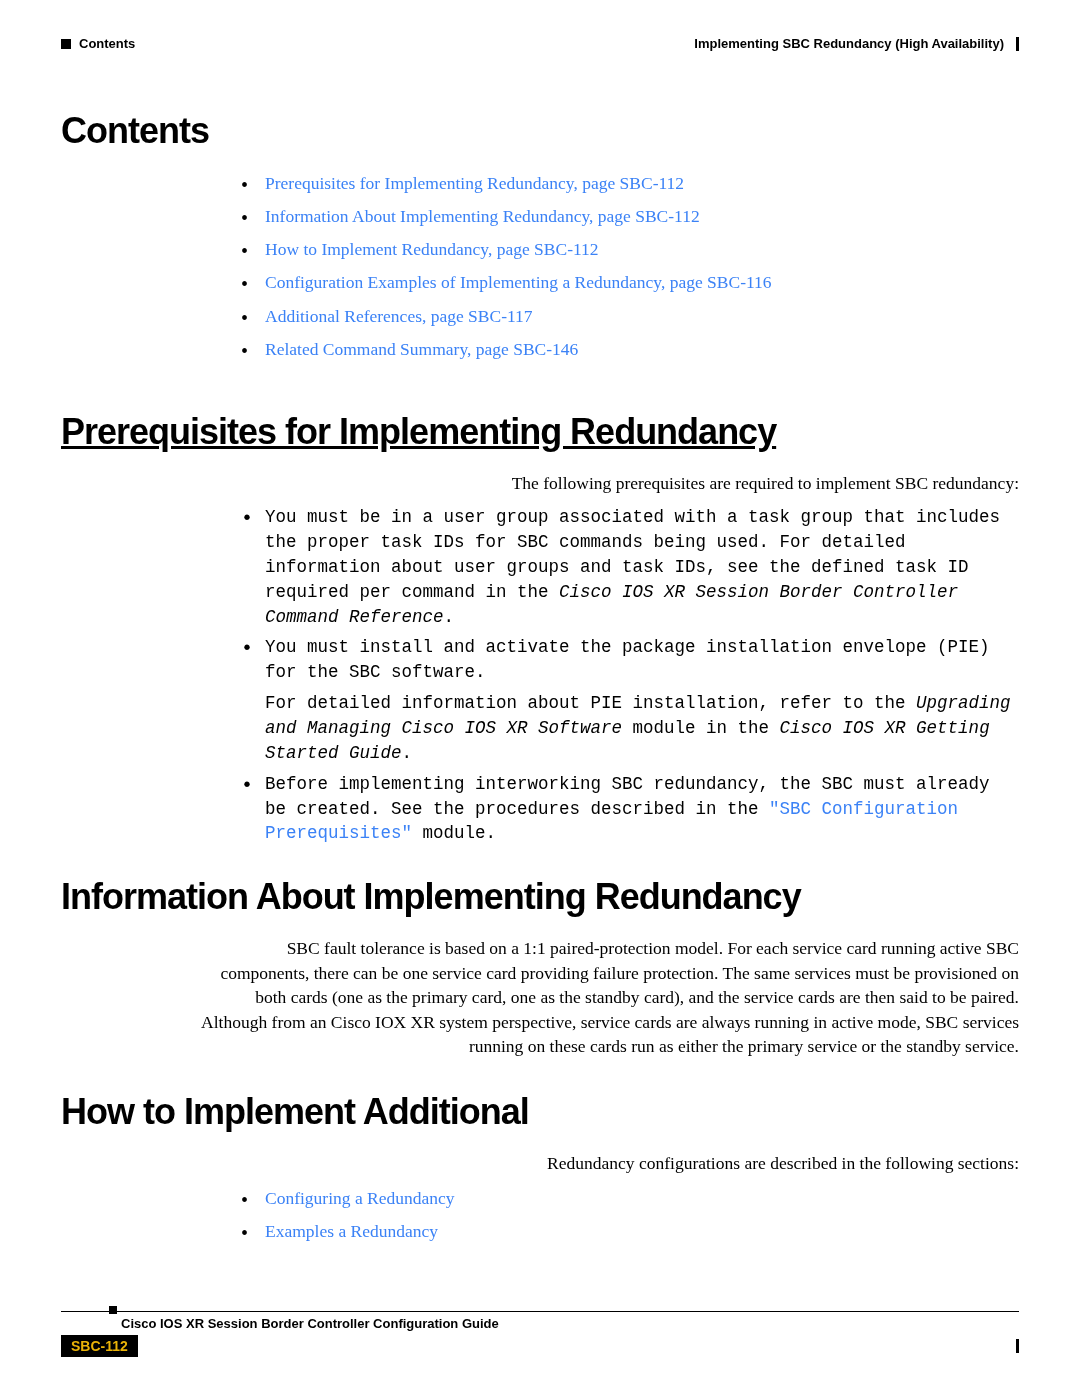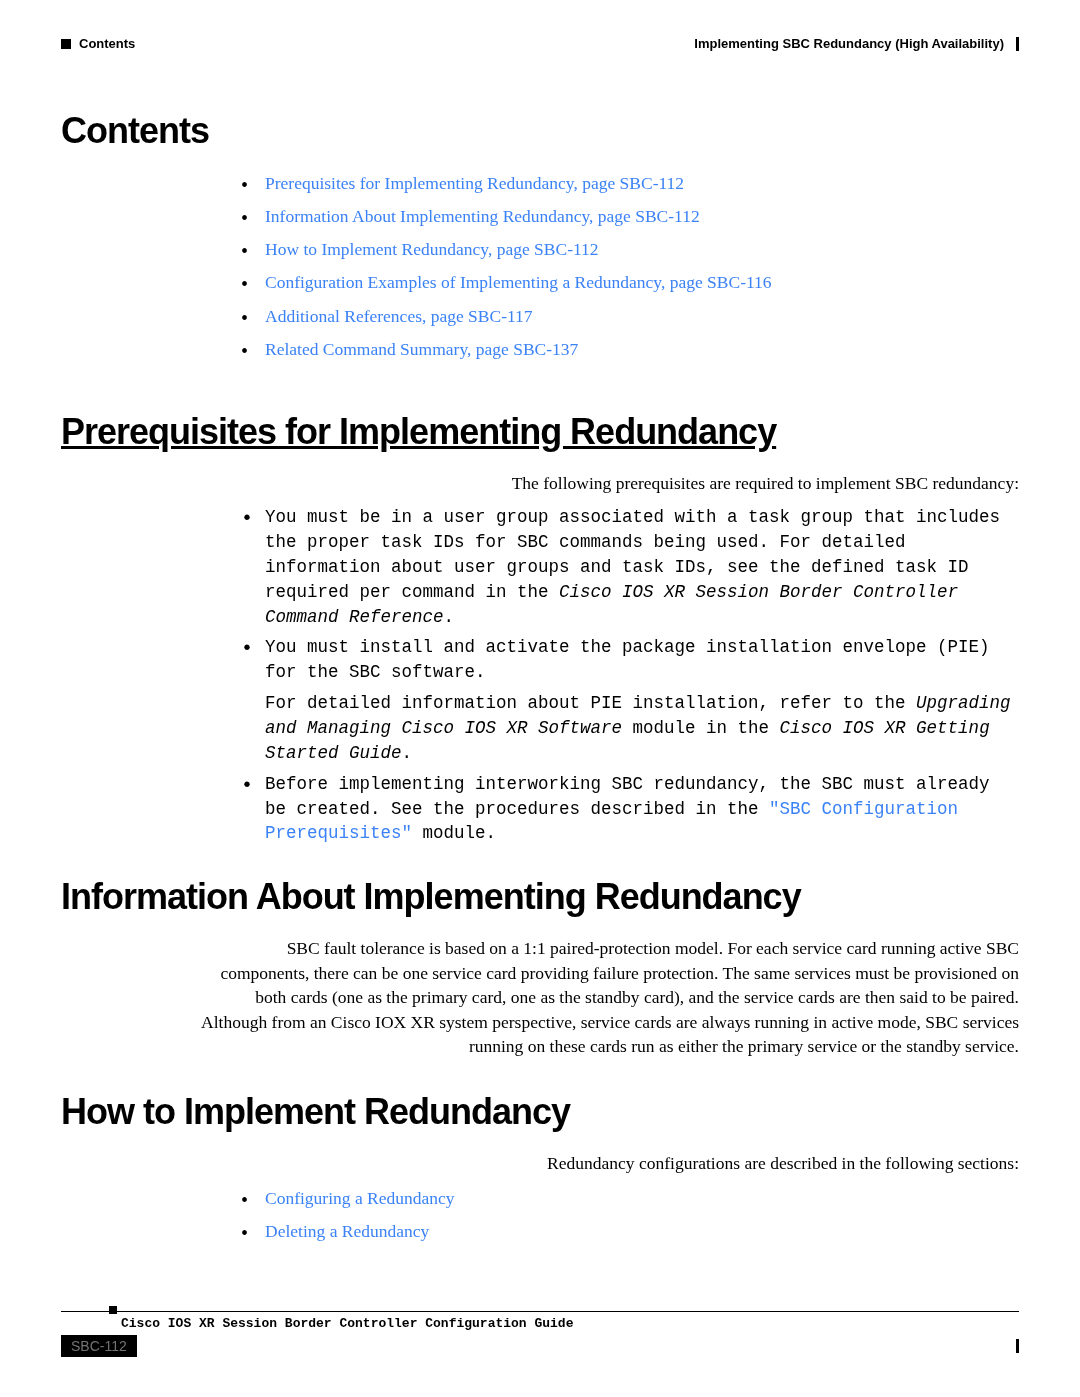--- a/index.html
+++ b/index.html
@@ -132,36 +132,36 @@
   .footer-line::before {
     content: "";
     position: absolute;
     left: 48px;
     top: -6px;
     width: 8px;
     height: 8px;
     background: #000;
   }
   .footer-title {
-    font-family: Liberation Mono, monospace;
+    font-family: Liberation Sans, sans-serif;
     font-weight: bold;
     font-size: 13px;
     padding-left: 60px;
   }
   .footer-row {
     display: flex;
     justify-content: space-between;
     align-items: center;
     margin-top: 4px;
   }
   .page-badge {
     background: #000;
-    color: #737373;
-    font-family: Arial, Helvetica, sans-serif;
-    font-weight: normal;
+    color: #eab308;
+    font-family: Arial, Helvetica, sans-serif;
+    font-weight: bold;
     font-size: 14px;
     padding: 3px 10px;
   }
   .footer-bar {
     width: 3px; height: 14px; background: #000;
   }
   h1.info { }
   h1.howto { margin-top: 32px; }
 </style>
 </head>
@@ -180,21 +180,21 @@
 
 <div class="content">
 
   <h1 class="section">Contents</h1>
   <ul class="links">
     <li><a class="linkish">Prerequisites for Implementing Redundancy, page SBC-112</a></li>
     <li><a class="linkish">Information About Implementing Redundancy, page SBC-112</a></li>
     <li><a class="linkish">How to Implement Redundancy, page SBC-112</a></li>
     <li><a class="linkish">Configuration Examples of Implementing a Redundancy, page SBC-116</a></li>
     <li><a class="linkish">Additional References, page SBC-117</a></li>
-    <li><a class="linkish">Related Command Summary, page SBC-137</a></li>
+    <li><a class="linkish">Related Command Summary, page SBC-146</a></li>
   </ul>
 
   <h1 class="section prereq">Prerequisites for Implementing Redundancy</h1>
   <p class="body">The following prerequisites are required to implement SBC redundancy:</p>
   <ul class="body">
     <li>
       <span>You must be in a user group associated with a task group that includes the proper task IDs for SBC commands being used. For detailed information about user groups and task IDs, see the defined task ID required per command in the </span><span class="italic">Cisco IOS XR Session Border Controller Command Reference</span><span>.</span>
     </li>
     <li>
       <span>You must install and activate the package installation envelope (PIE) for the SBC software.</span>
@@ -203,25 +203,25 @@
       </span>
     </li>
     <li>
       <span>Before implementing interworking SBC redundancy, the SBC must already be created. See the procedures described in the </span><a class="linkish">"SBC Configuration Prerequisites"</a><span> module.</span>
     </li>
   </ul>
 
   <h1 class="section info">Information About Implementing Redundancy</h1>
   <p class="body">SBC fault tolerance is based on a 1:1 paired-protection model. For each service card running active SBC components, there can be one service card providing failure protection. The same services must be provisioned on both cards (one as the primary card, one as the standby card), and the service cards are then said to be paired. Although from an Cisco IOX XR system perspective, service cards are always running in active mode, SBC services running on these cards run as either the primary service or the standby service.</p>
 
-  <h1 class="section howto">How to Implement Redundancy</h1>
+  <h1 class="section howto">How to Implement Additional</h1>
   <p class="body">Redundancy configurations are described in the following sections:</p>
   <ul class="links" style="margin-bottom:16px">
     <li><a class="linkish">Configuring a Redundancy</a></li>
-    <li><a class="linkish">Deleting a Redundancy</a></li>
+    <li><a class="linkish">Examples a Redundancy</a></li>
   </ul>
 
 </div>
 
 <div class="footer">
   <div class="footer-line"></div>
   <div class="footer-title">Cisco IOS XR Session Border Controller Configuration Guide</div>
   <div class="footer-row">
     <span class="page-badge">SBC-112</span>
     <span class="footer-bar"></span>

